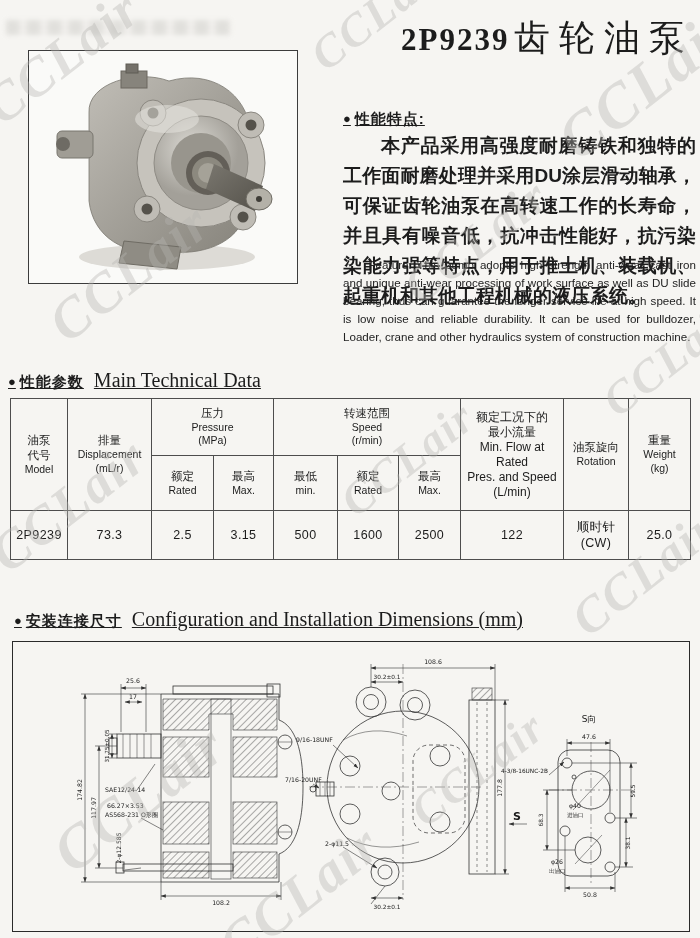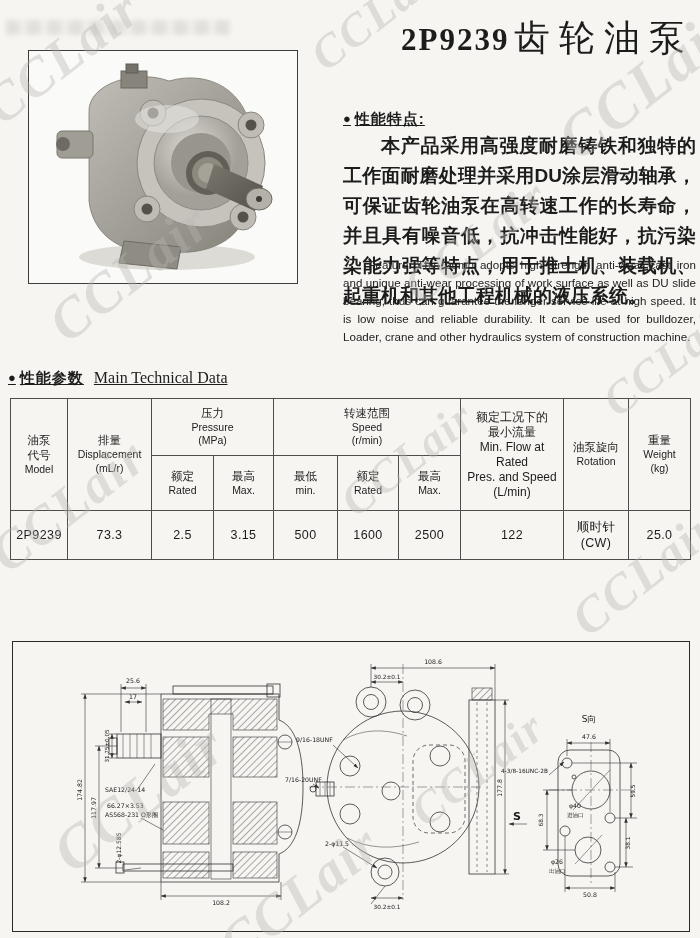--- a/index.html
+++ b/index.html
@@ -15,21 +15,21 @@
       background:#fafaf8;z-index:1;}
   .title{position:absolute;left:360px;top:14px;width:334px;text-align:right;z-index:1;white-space:nowrap;}
   .title-model{font-family:"Liberation Serif",serif;font-weight:700;font-size:31px;letter-spacing:2px;}
   .title-cn{font-weight:400;font-size:36px;letter-spacing:9px;margin-left:0;}
   .subtitle{position:absolute;left:426px;top:62px;width:268px;text-align:center;z-index:1;}
   .sub-cn{font-size:12.5px;font-weight:600;letter-spacing:.5px;}
   .sub-en{font-family:"Liberation Serif",serif;font-size:12.5px;margin-top:3px;word-spacing:5px;}
   .sec-head{position:absolute;z-index:1;white-space:nowrap;text-decoration:underline;}
   .bullet{font-size:13px;vertical-align:1px;margin-right:4px;}
   .sec-cn{font-weight:700;font-size:15px;letter-spacing:1px;}
-  .sec-en{font-family:"Liberation Serif",serif;font-size:16px;margin-left:10px;}
+  .sec-en{font-family:"Liberation Serif",serif;font-size:20px;margin-left:10px;}
   .feat-head{left:343px;top:110px;}
   .feat-cn{position:absolute;left:343px;top:131px;width:353px;z-index:1;font-size:19px;font-weight:600;
       line-height:1.58;text-align:justify;text-indent:2em;}
   .feat-en{position:absolute;left:343px;top:256px;width:353px;z-index:1;font-size:11.6px;line-height:1.55;
       text-align:justify;text-indent:2.2em;color:#222;}
   .tech-head{left:8px;top:369px;}
   .install-head{left:14px;top:608px;}
   .spec{position:absolute;left:10px;top:398px;z-index:1;border-collapse:collapse;table-layout:fixed;width:680px;}
   .spec td{border:1px solid #4d4d4d;text-align:center;vertical-align:middle;padding:1px 2px;
       font-size:11.5px;line-height:1.3;}
@@ -211,20 +211,23 @@
       <td>122</td>
       <td>
         <div>顺时针</div>
         <div>(CW)</div>
       </td>
       <td>25.0</td>
     </tr>
   </tbody>
     </table>
 
+  <div class="sec-head install-head">
+    <span class="bullet">●</span><span class="sec-cn">安装连接尺寸</span><span class="sec-en">Configuration and Installation Dimensions (mm)</span>
+  </div>
 
   <div class="drawing">
     <svg width="676" height="287" viewBox="0 0 676 287">
       <defs>
         <pattern id="hatch" width="5" height="5" patternUnits="userSpaceOnUse" patternTransform="rotate(45)">
           <line x1="0" y1="0" x2="0" y2="5" stroke="#5a5a5a" stroke-width="1"></line>
         </pattern>
         <marker id="arr" markerWidth="9" markerHeight="8" refX="8" refY="4" orient="auto-start-reverse">
           <path d="M0,1 L8.4,4 L0,7 Z" fill="#333"></path>
         </marker>

